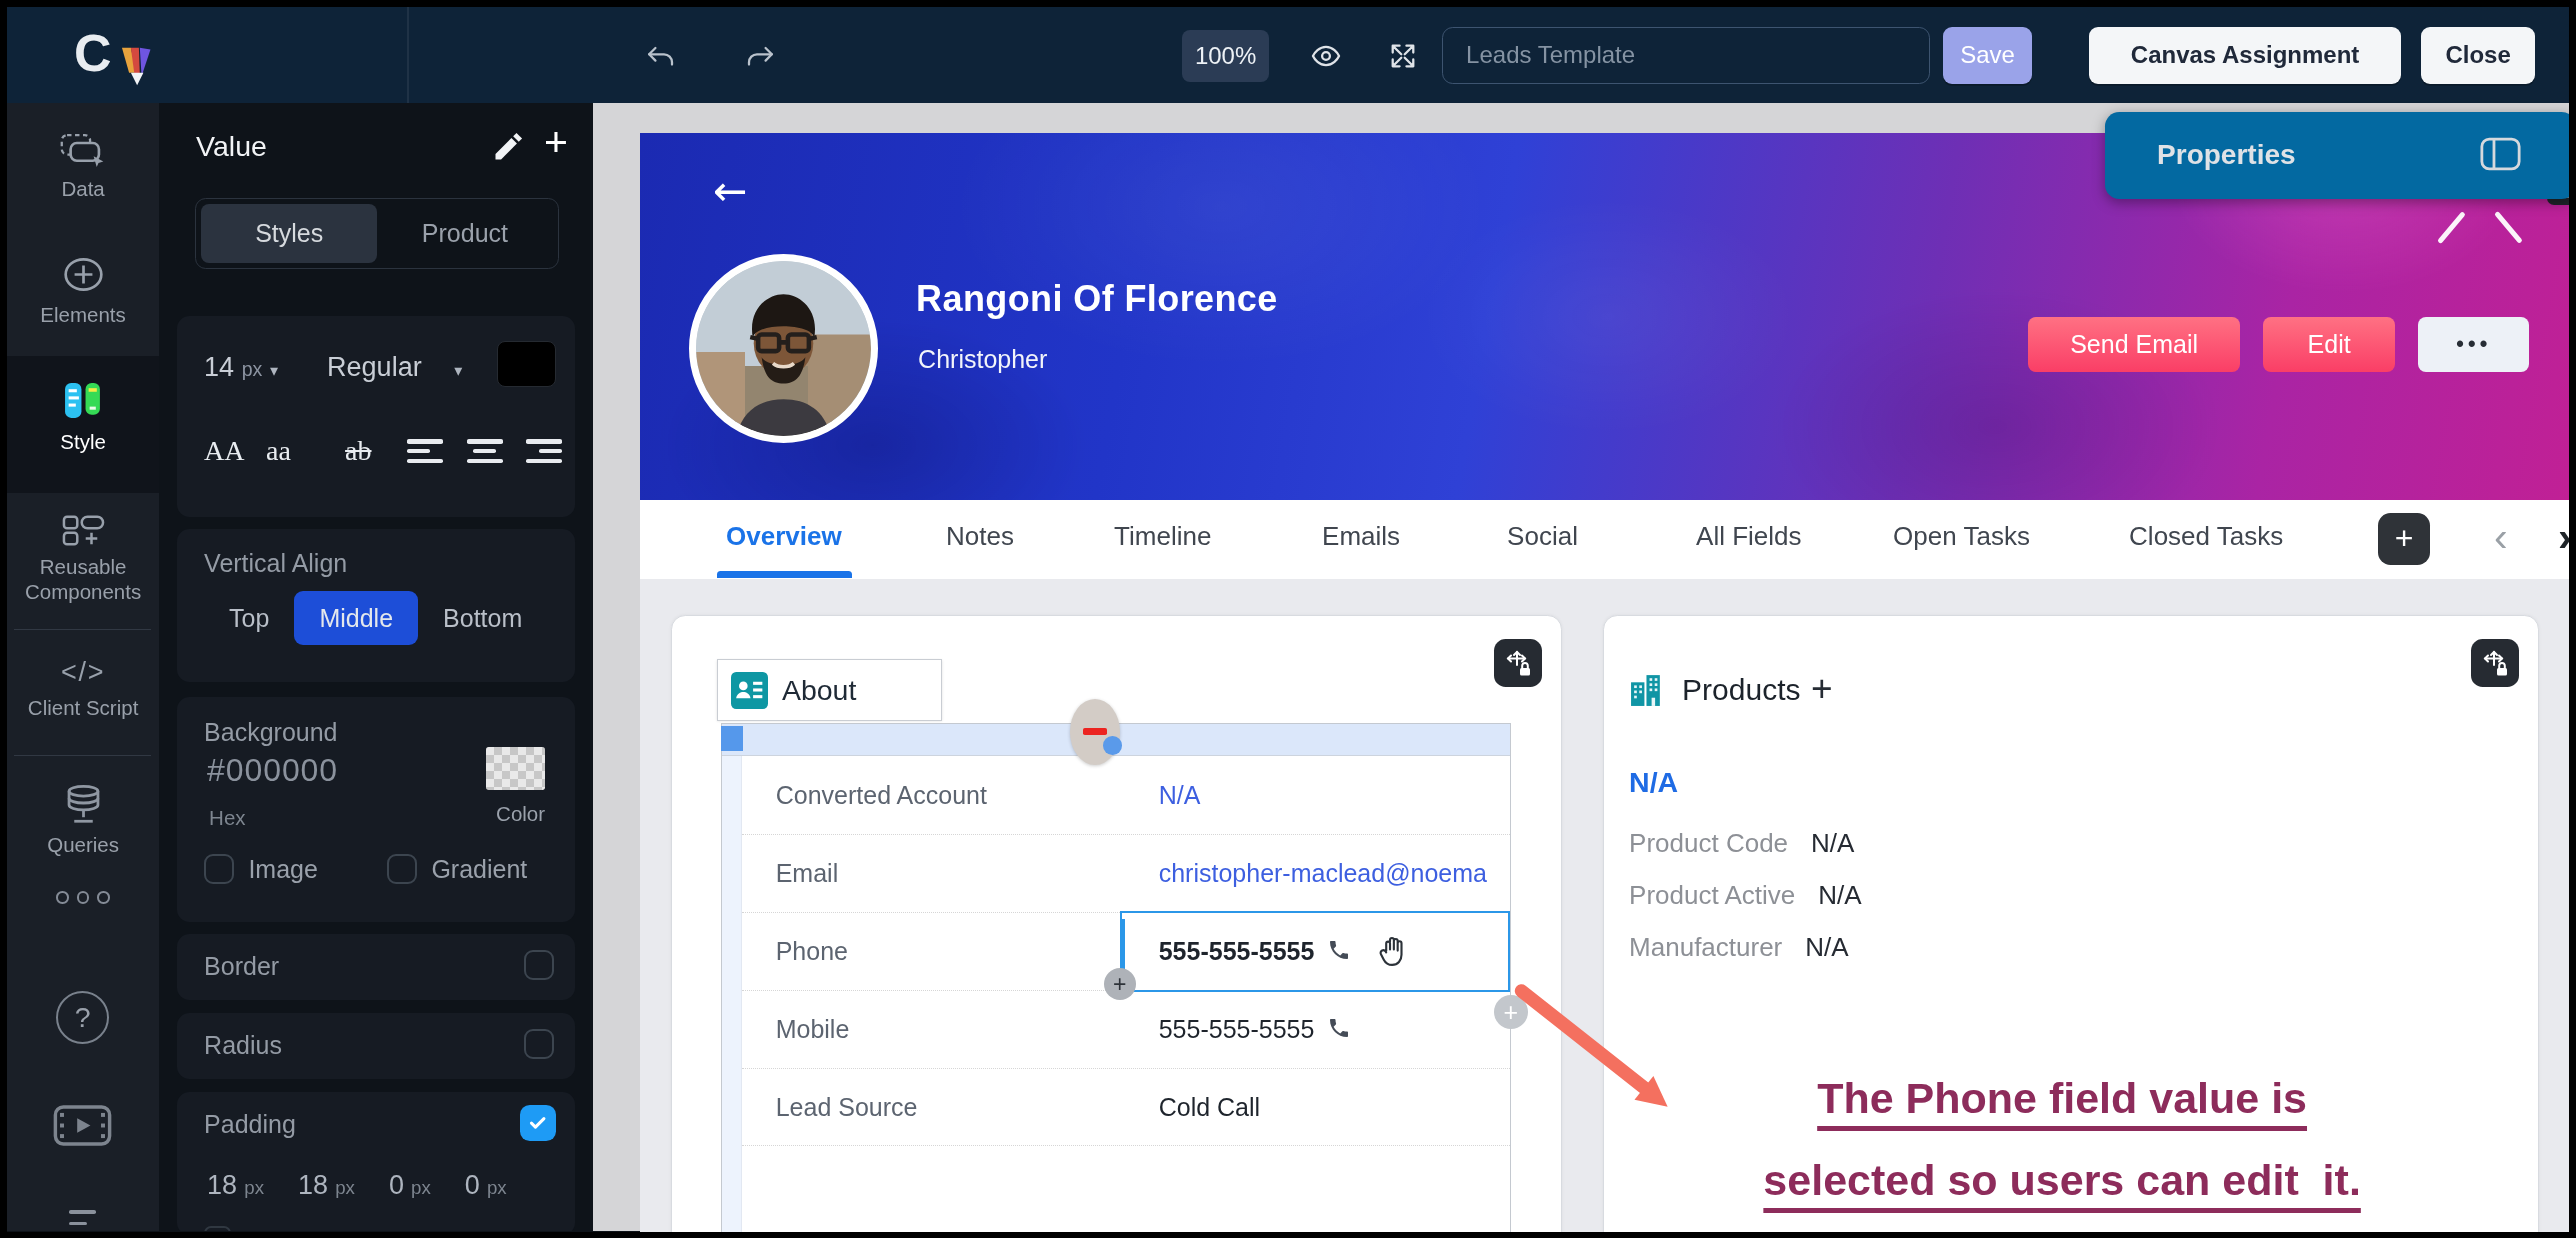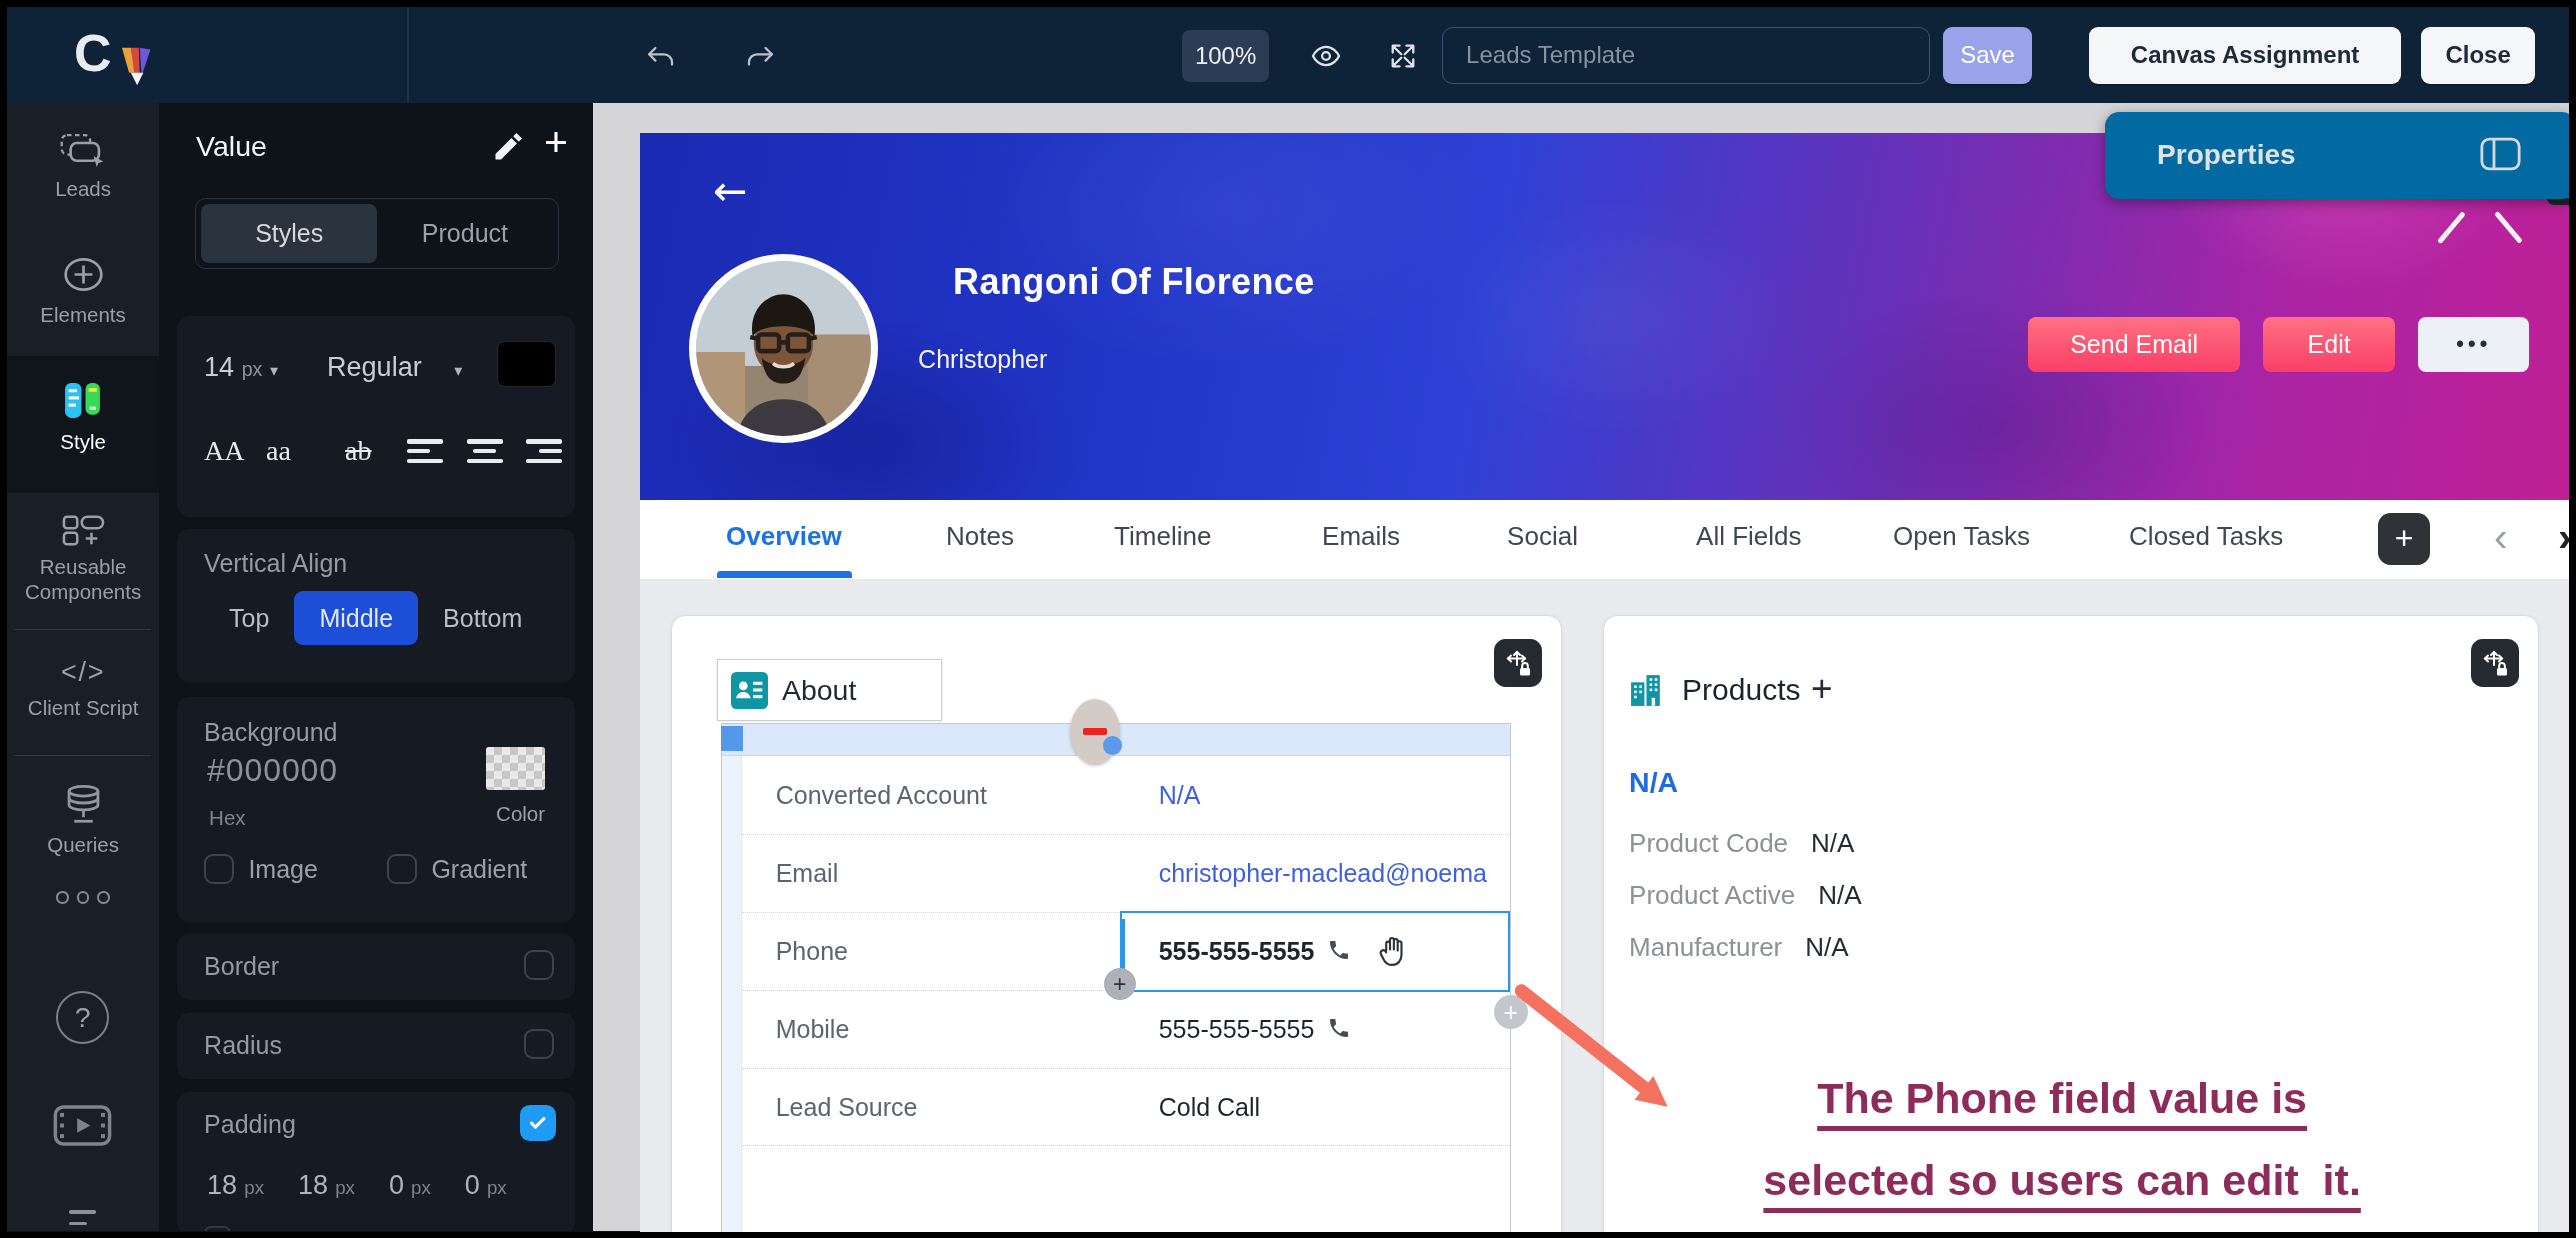--- a/index.html
+++ b/index.html
@@ -92,21 +92,21 @@
   .banner { position:absolute; left:0; top:0; width:100%; height:367px; overflow:hidden;
     background:
       radial-gradient(ellipse 267px 178px at 88% 12%, rgba(255,120,220,.25), transparent 65%),
       radial-gradient(ellipse 374px 232px at 70% 80%, rgba(40,0,80,.18), transparent 60%),
       radial-gradient(ellipse 446px 267px at 30% 20%, rgba(255,255,255,.06), transparent 60%),
       radial-gradient(ellipse 357px 214px at 12% 85%, rgba(0,0,60,.22), transparent 60%),
       radial-gradient(ellipse 312px 196px at 50% 50%, rgba(255,255,255,.05), transparent 60%),
       linear-gradient(100deg, #1b2ab2 0%, #2135c8 26%, #2f41d6 44%, #6e2fb5 66%, #aa24a4 84%, #c12095 100%); }
   .back-arrow { position:absolute; left:73px; top:34px; color:#fff; font-size:41px; font-family:"DejaVu Sans",sans-serif; cursor:pointer; }
   .avatar { position:absolute; left:49px; top:121px; width:189px; height:189px; border-radius:50%; border:7.1px solid #fff; overflow:hidden; background:#c2cdd6; }
-  .rec-name { position:absolute; left:276px; top:128px; color:#fff; font-size:36px; font-weight:bold; letter-spacing:0.4px;margin-left:37px; }
+  .rec-name { position:absolute; left:276px; top:145px; color:#fff; font-size:36px; font-weight:bold; letter-spacing:0.4px; }
   .rec-sub { position:absolute; left:278px; top:212px; color:#f2f4fa; font-size:25px; }
   .pink-btn { position:absolute; top:184px; height:55px; border:none; border-radius:8px; background:linear-gradient(#ff7183,#fa3e66); color:#fff; font-size:25px; font-family:"Liberation Sans",sans-serif; cursor:pointer; }
   .b-send { left:1388px; width:212px; } .b-edit { left:1623px; width:132px; }
   .b-more { position:absolute; left:1778px; top:184px; width:111px; height:55px; background:#edf1f7; border:none; border-radius:8px; color:#272d35; font-size:23px; letter-spacing:3.6px; cursor:pointer; }
   .hmark { position:absolute; width:4.5px; height:39px; background:#fff; border-radius:2.7px; opacity:.95; }
   .hm1 { left:1809px; top:75px; transform:rotate(40deg); }
   .hm2 { left:1866px; top:75px; transform:rotate(-40deg); }
 
   .tabbar { position:absolute; left:0; top:367px; width:100%; height:78px; background:#fff; }
   .tab { position:absolute; top:21.4px; color:#40464f; font-size:26px; cursor:pointer; white-space:nowrap; }
@@ -213,21 +213,21 @@
 
   <div class="sidebar">
     <div class="sb-active"></div>
 
     <div class="sb-item" style="top:30px;">
       <svg class="sb-ic" width="46" height="36" viewBox="0 0 52 40">
         <rect x="2" y="2" width="32" height="22" rx="6" fill="none" stroke="#98a0ab" stroke-width="2.6" stroke-dasharray="5 4"></rect>
         <rect x="12" y="11" width="32" height="20" rx="7" fill="#1a1f27" stroke="#98a0ab" stroke-width="3"></rect>
         <path d="M38 26l11 6-5.5 1.5L41.5 38z" fill="#98a0ab"></path>
       </svg>
-      <span class="lbl">Leads</span>
+      <span class="lbl">Data</span>
     </div>
 
     <div class="sb-item" style="top:151px;">
       <svg class="sb-ic" width="41" height="41" viewBox="0 0 46 46">
         <ellipse cx="23" cy="23" rx="20" ry="17" fill="none" stroke="#98a0ab" stroke-width="3"></ellipse>
         <path d="M23 13v20M13 23h20" stroke="#98a0ab" stroke-width="3"></path>
       </svg>
       <span class="lbl">Elements</span>
     </div>
 

